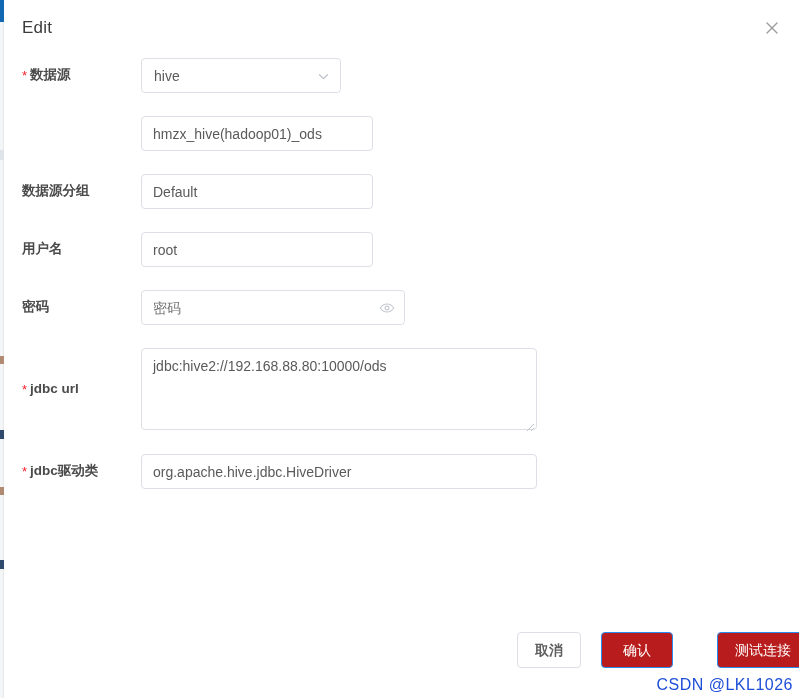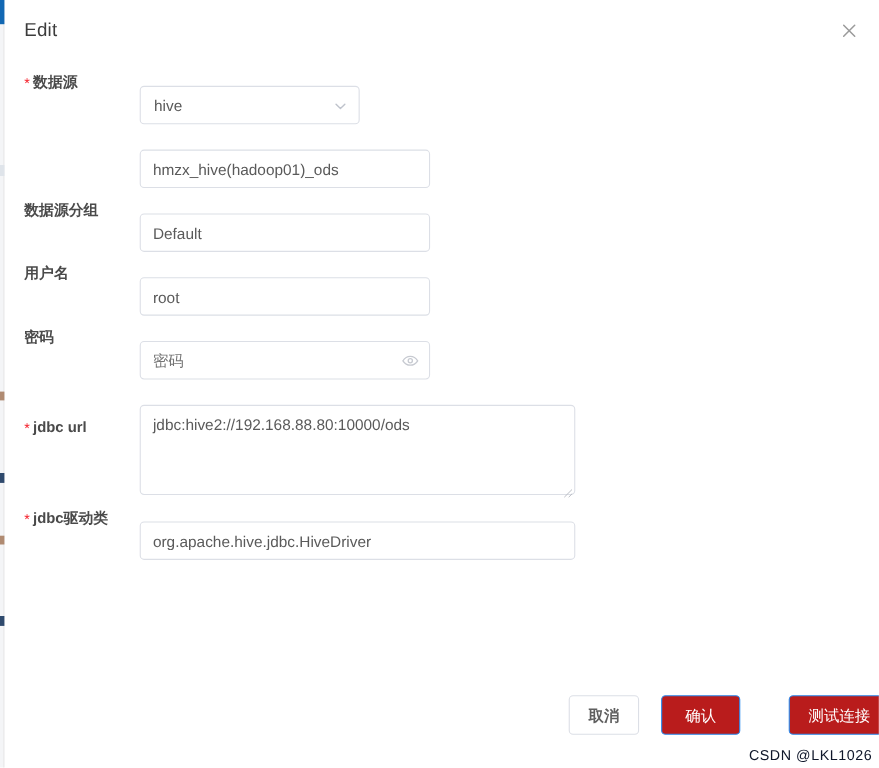--- a/index.html
+++ b/index.html
@@ -75,23 +75,22 @@
   .req-star {
     color: #f5222d;
     font-weight: normal;
     font-size: 13px;
     margin-right: 3px;
     position: relative;
     top: 1px;
   }
   .ctl {
     position: absolute;
-    left: 122px;
+    left: 136px;
     top: 0;
-    margin-top: 20px;
   }
   .field {
     background: #ffffff;
     border: 1px solid #dcdfe6;
     border-radius: 4px;
     font-size: 14px;
     color: #5a5a5a;
     font-family: "Liberation Sans", "DejaVu Sans", sans-serif;
     padding: 0 11px;
     outline: none;
@@ -115,21 +114,21 @@
   }
   .chevron-down-icon {
     position: absolute;
     right: 10px; top: 11px;
     width: 13px; height: 13px;
     color: #bfc3cc;
   }
   .chevron-down-icon svg { display: block; }
 
   .input-text {
-    width: 264px; height: 35px;
+    width: 232px; height: 35px;
   }
   .input-wide {
     width: 396px; height: 35px;
   }
   .pwd-wrap { position: relative; width: 264px; height: 35px; }
   .pwd-wrap .field { width: 264px; height: 35px; padding-right: 32px; }
   .eye-icon {
     position: absolute;
     right: 10px; top: 10px;
     width: 16px; height: 16px;
@@ -185,22 +184,22 @@
     color: #ffffff;
     font-weight: normal;
   }
   .btn-cancel { left: 512px; width: 64px; font-weight: bold; }
   .btn-confirm { left: 596px; width: 72px; }
   .btn-test { left: 712px; width: 92px; }
 
   .watermark {
     position: absolute;
     right: 6px; bottom: 4px;
-    font-size: 13px;
-    color: #0f172a;
+    font-size: 16px;
+    color: #1d4ed8;
     letter-spacing: .5px;
     font-family: "Liberation Sans", "DejaVu Sans", sans-serif;
     white-space: nowrap;
   }
 </style>
 </head>
 <body>
 
 <div id="root">
 

